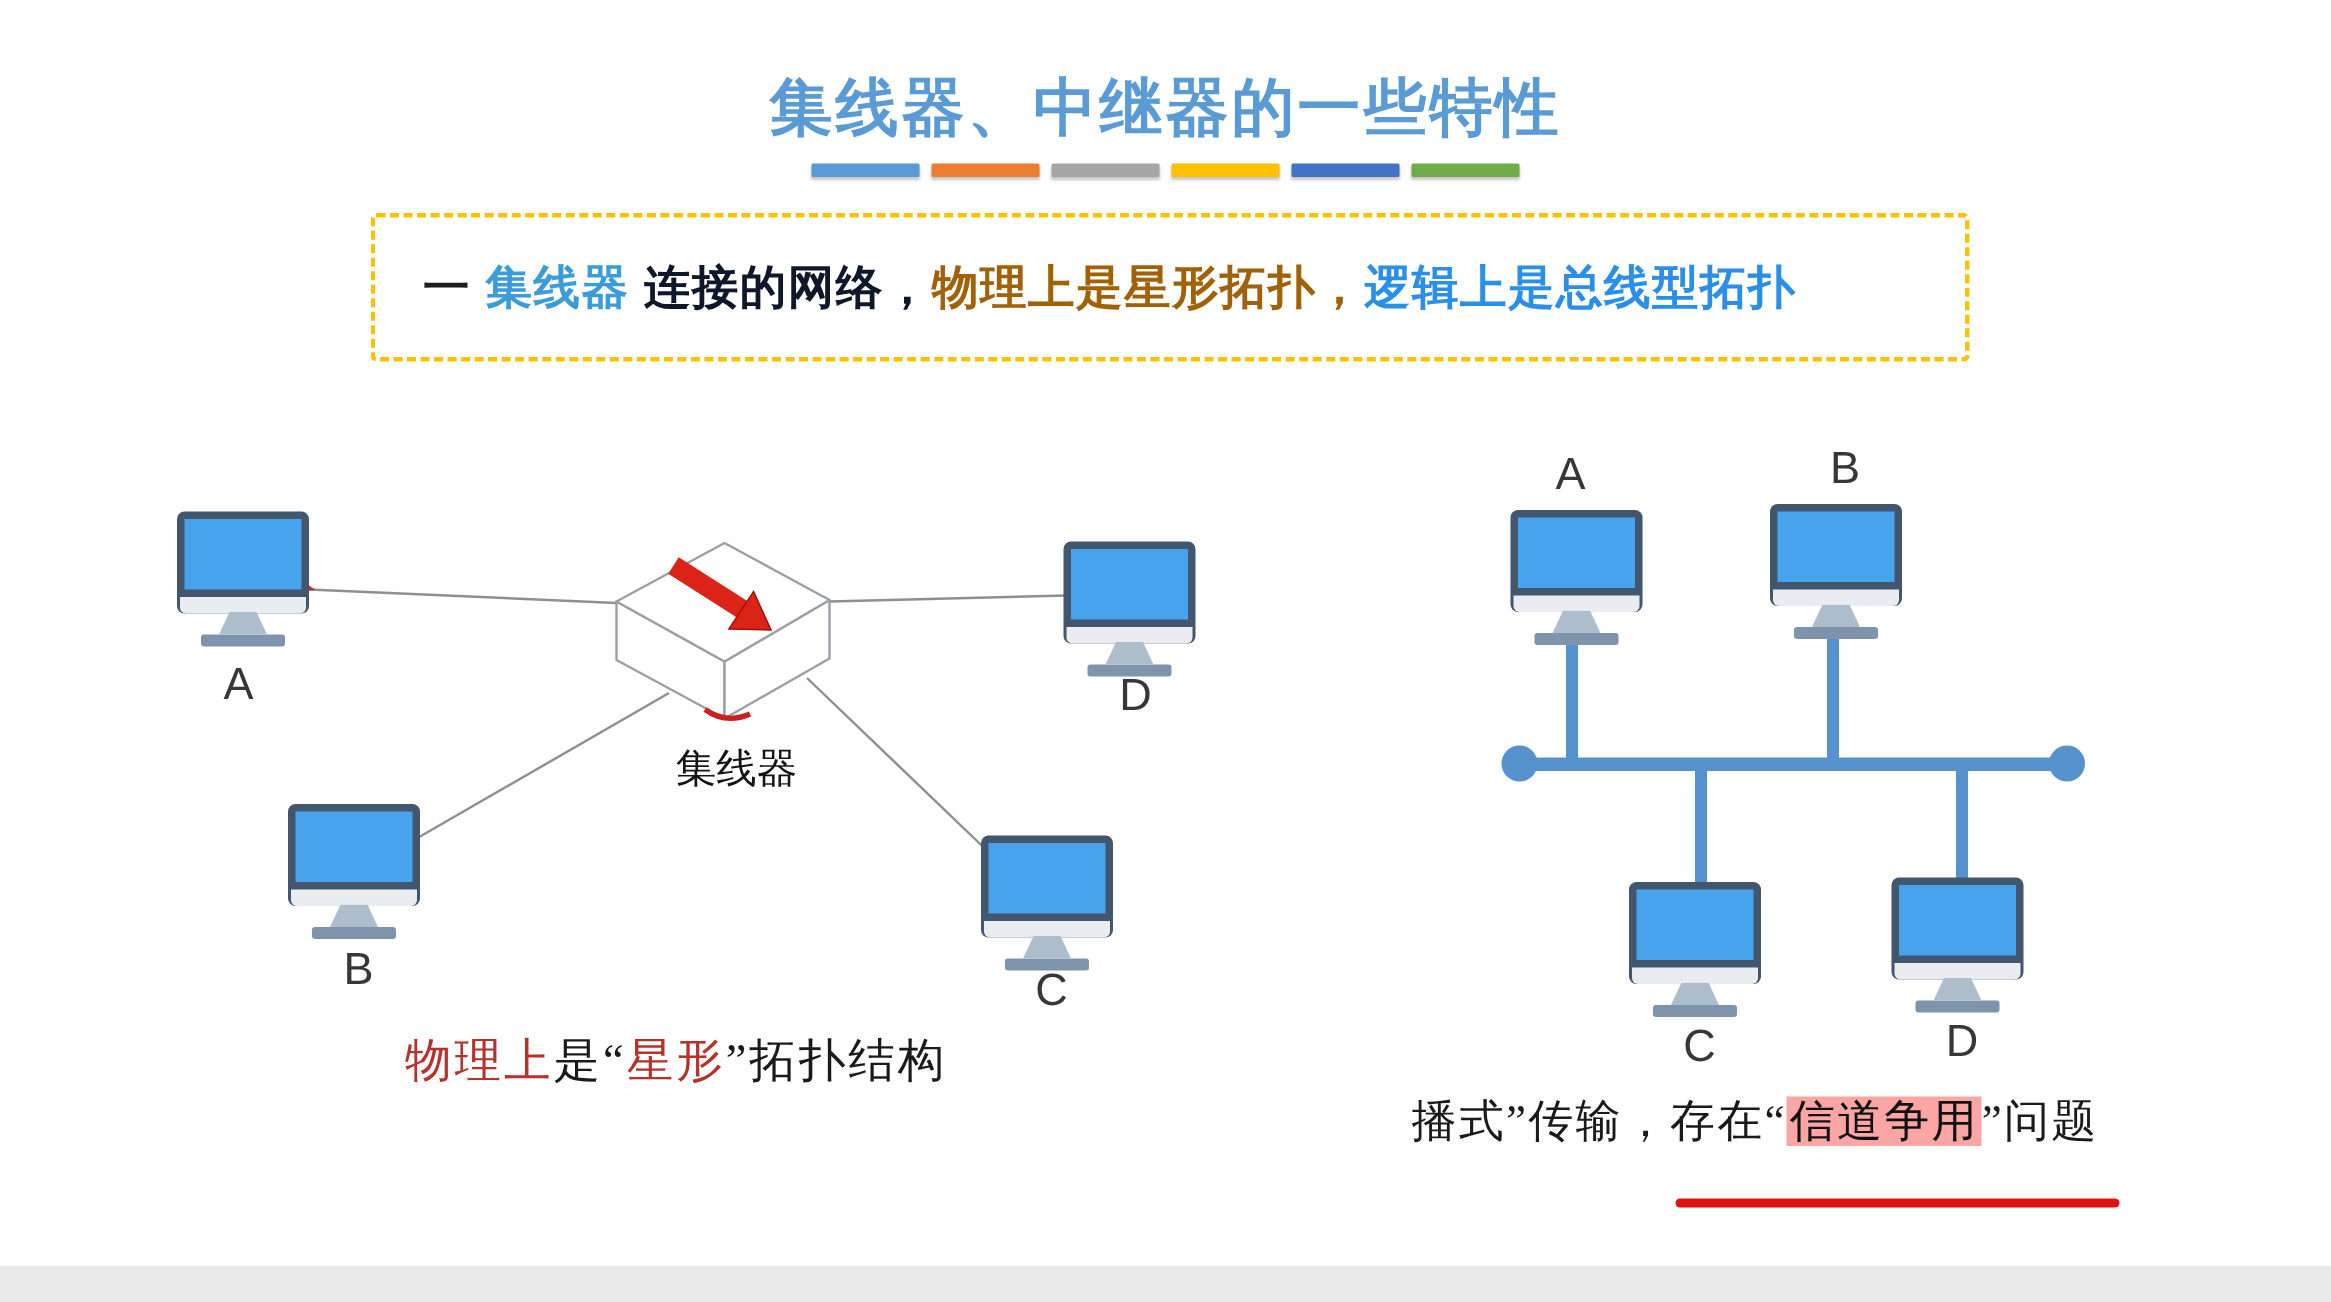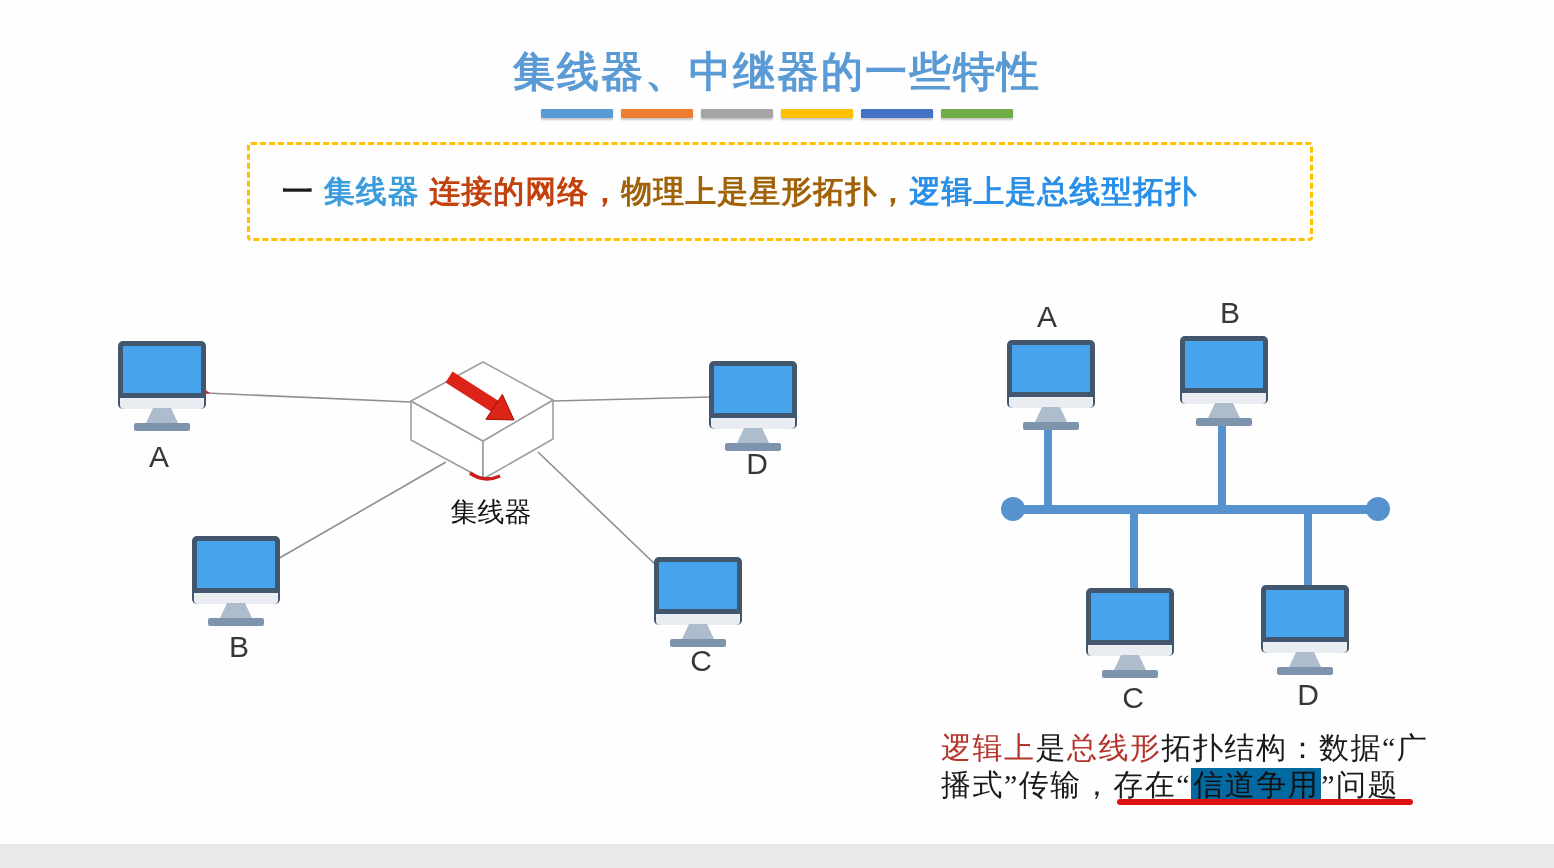--- a/index.html
+++ b/index.html
@@ -65,21 +65,21 @@
     <div class="accent-bar" style="background-color: rgb(91, 155, 213);"></div>
     <div class="accent-bar" style="background-color: rgb(237, 125, 49);"></div>
     <div class="accent-bar" style="background-color: rgb(165, 165, 165);"></div>
     <div class="accent-bar" style="background-color: rgb(255, 192, 0);"></div>
     <div class="accent-bar" style="background-color: rgb(68, 114, 196);"></div>
     <div class="accent-bar" style="background-color: rgb(112, 173, 71);"></div>
   </div>
 
   <div class="callout" style="border-color: rgb(255, 192, 0);">
     <div class="callout-text">
-      <span style="color: rgb(28, 28, 28);">一 </span><span style="color: rgb(59, 156, 220);">集线器</span><span style="color: #c2410c;"> 连接的网络，</span><span style="color: #a16207;">物理上是星形拓扑，</span><span style="color: rgb(42, 143, 232); margin-top: 12px;">逻辑上是总线型拓扑</span>
+      <span style="color: rgb(28, 28, 28);">一 </span><span style="color: rgb(59, 156, 220);">集线器</span><span style="color: #0f172a;"> 连接的网络，</span><span style="color: #a16207;">物理上是星形拓扑，</span><span style="color: rgb(42, 143, 232); margin-top: 12px;">逻辑上是总线型拓扑</span>
     </div>
   </div>
 
   <svg class="overlay" width="1554" height="868" viewBox="0 0 1554 868">
 
     <g stroke="#8f8f8f" stroke-width="1.6">
       <line x1="206" y1="393" x2="411" y2="402"></line>
       <line x1="276" y1="560" x2="446" y2="462"></line>
       <line x1="553" y1="401" x2="711" y2="397"></line>
       <line x1="538" y1="452" x2="659" y2="568"></line>
@@ -133,20 +133,23 @@
     <div class="base"></div>
   </div>
 
   <div class="node-label" style="left:137px;top:440px;">A</div>
   <div class="node-label" style="left:217px;top:630px;">B</div>
   <div class="node-label" style="left:679px;top:644px;">C</div>
   <div class="node-label" style="left:735px;top:447px;">D</div>
 
   <div class="hub-label">集线器</div>
 
+  <div class="caption caption-star">
+    <span style="color: rgb(181, 51, 42);">物理上</span><span style="color: rgb(26, 26, 26);">是“</span><span style="color: rgb(181, 51, 42);">星形</span><span style="color: rgb(26, 26, 26);">”拓扑结构</span>
+  </div>
 
   <div class="bus-drop" style="left:1044px;top:418px;height:90px;"></div>
   <div class="bus-drop" style="left:1218px;top:414px;height:94px;"></div>
   <div class="bus-drop" style="left:1130px;top:509px;height:82px;"></div>
   <div class="bus-drop" style="left:1304px;top:509px;height:79px;"></div>
 
   <div class="bus-bar"></div>
   <div class="bus-dot" style="left:1001px;top:497px;"></div>
   <div class="bus-dot" style="left:1366px;top:497px;"></div>
 
@@ -183,21 +186,18 @@
     <div class="base"></div>
   </div>
 
   <div class="node-label" style="left:1025px;top:300px;">A</div>
   <div class="node-label" style="left:1208px;top:296px;">B</div>
   <div class="node-label" style="left:1111px;top:681px;">C</div>
   <div class="node-label" style="left:1286px;top:678px;">D</div>
 
   <div class="caption caption-bus">
     <div>
-      <span style="color: rgb(181, 51, 42);">逻辑上</span><span style="color: rgb(26, 26, 26);">是</span><span style="color: rgb(181, 51, 42);">总线形</span><span style="color: rgb(26, 26, 26);">拓扑结构：数据“广</span>
+      <span style="color: rgb(26, 26, 26);">播式”传输，存在“</span><span class="hl" style="color: rgb(17, 17, 17); background-color: #fca5a5;">信道争用</span><span style="color: rgb(26, 26, 26);">”问题</span>
     </div>
-    <div>
-      <span style="color: rgb(26, 26, 26);">播式”传输，存在“</span><span class="hl" style="color: rgb(17, 17, 17); background-color: #0369a1;">信道争用</span><span style="color: rgb(26, 26, 26);">”问题</span>
-    </div>
   </div>
   <div class="red-underline" style="background-color: rgb(222, 19, 16);"></div>
 
 </div>
 
 </body></html>

